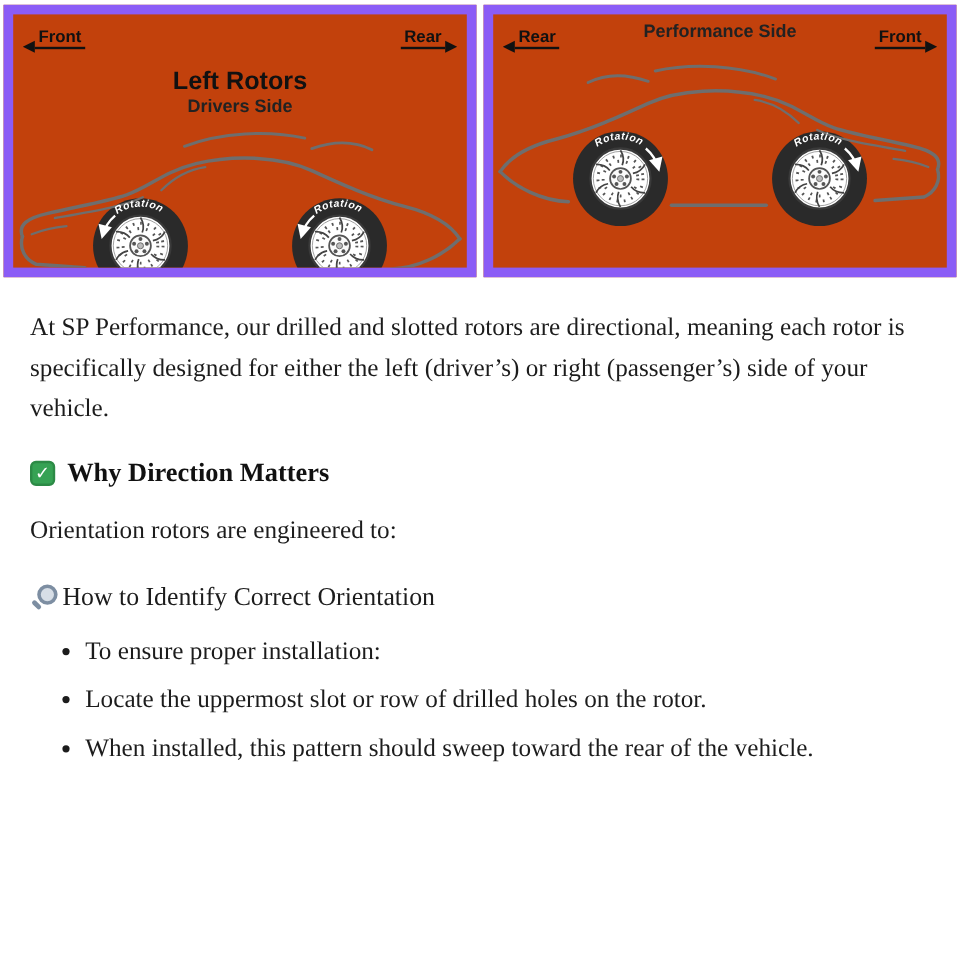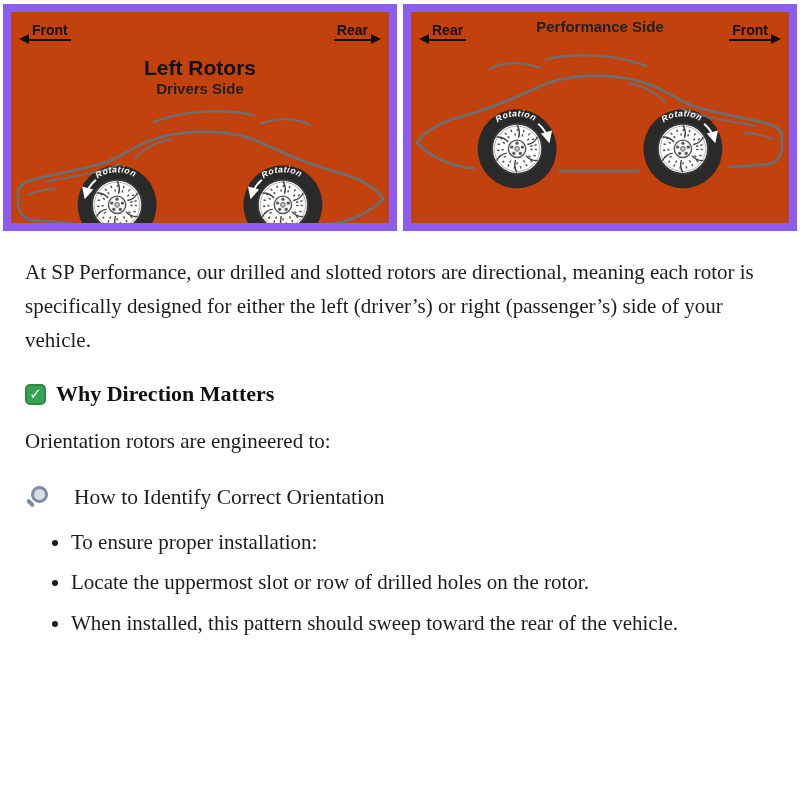--- a/index.html
+++ b/index.html
@@ -70,21 +70,21 @@
     display:inline-flex; align-items:center; justify-content:center;
     font-family:"DejaVu Sans", sans-serif;
   }
 
   .lead { margin:18px 0 8px; line-height:1.6; }
 
   ul { margin:10px 0 22px; padding-left:46px; }
   li { margin:7px 0; line-height:1.6; }
 
   .sec2 {
-    display:flex; gap:26px;
+    display:flex; align-items:center; gap:4px;
     font-size:21.5px; font-weight:normal; margin:26px 0 16px; color:#1c1c1c;font-family:Liberation Serif, serif;
   }
   .mag { position:relative; width:23px; height:23px; flex:0 0 23px; display:inline-block; }
   .mag::before {
     content:""; position:absolute; left:6px; top:1px;
     width:11px; height:11px;
     border:3.5px solid #7d8ea2; border-radius:50%;
     background:#d7dee6;
   }
   .mag::after {

